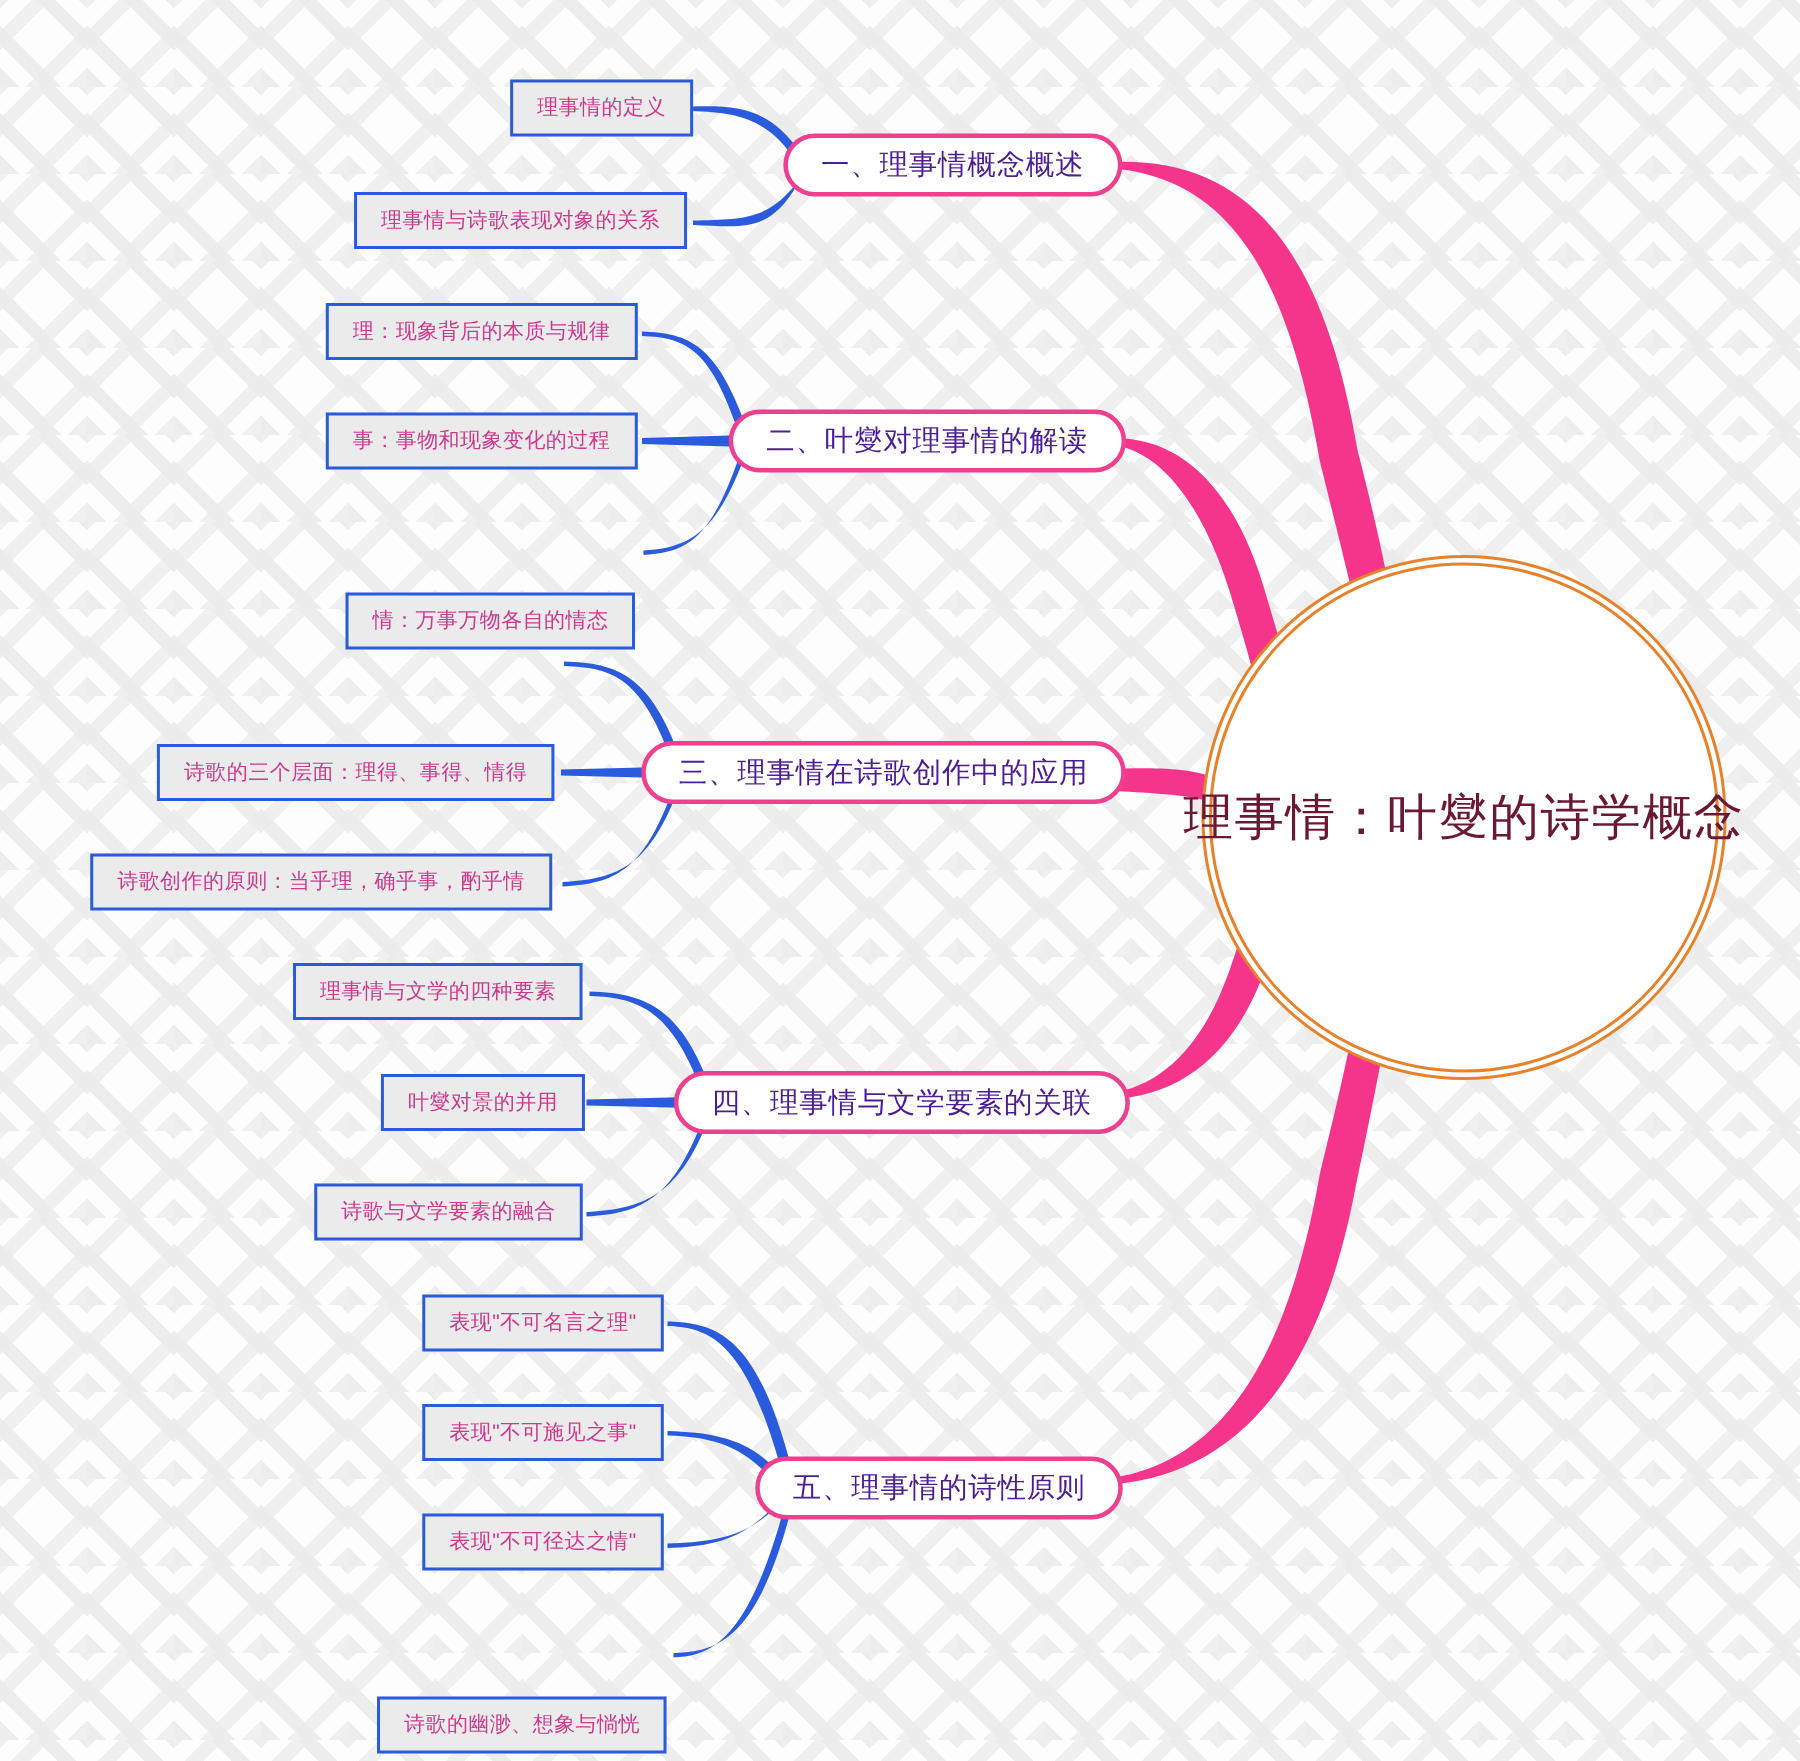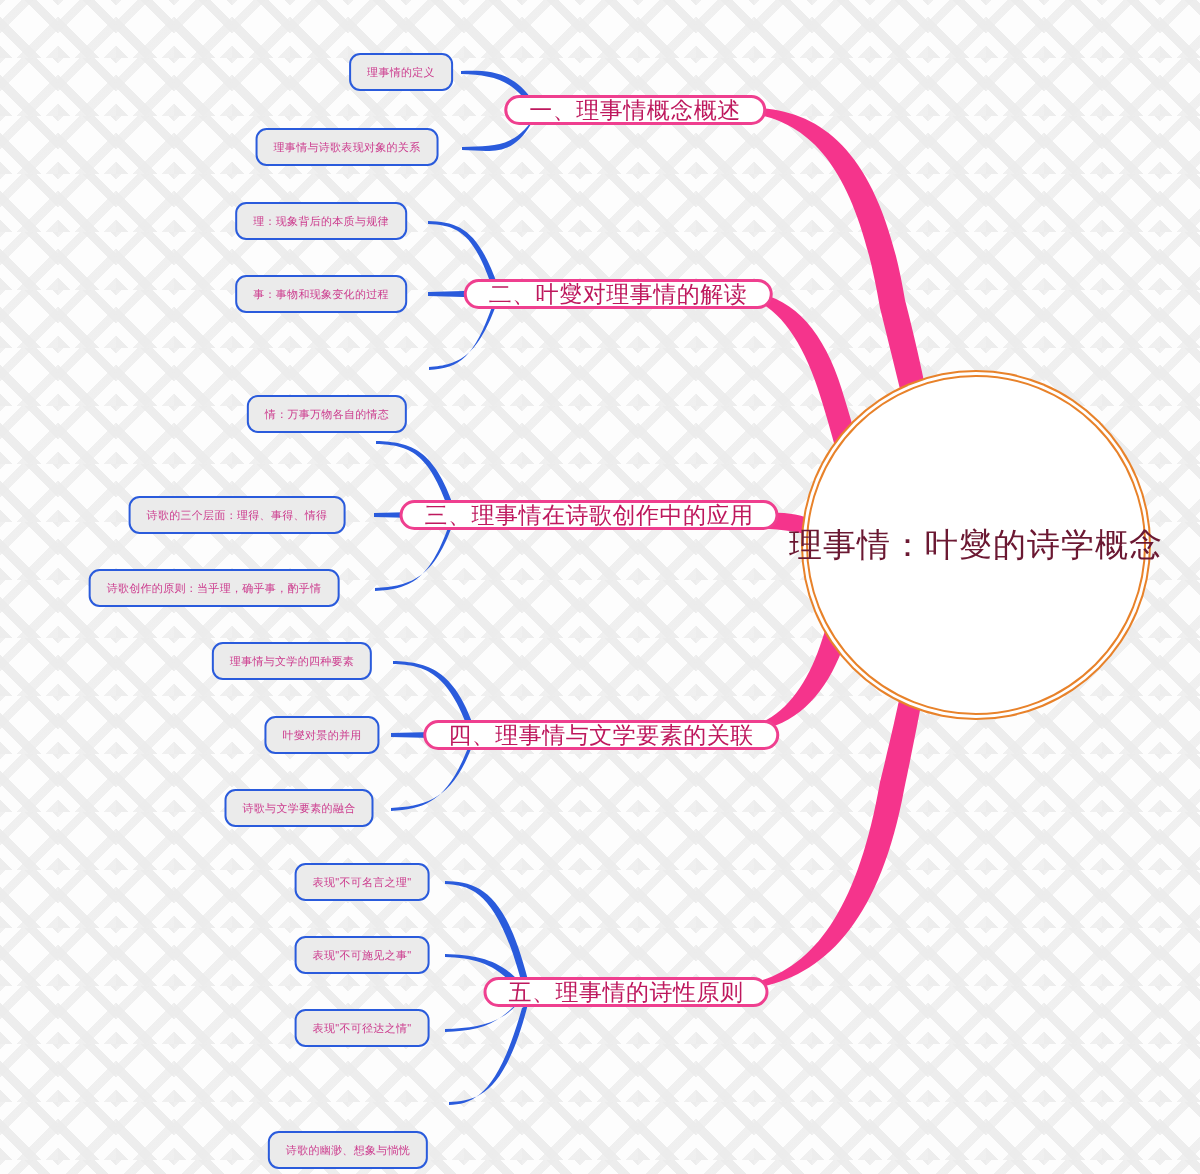--- a/index.html
+++ b/index.html
@@ -63,39 +63,39 @@
     background: #ffffff;
     border: 2px solid #e8822a;
     box-shadow: 0 0 0 3px #ffffff, 0 0 0 5px #e8822a;
     color: #6b1832;
     font-size: 33px;
     letter-spacing: 1px;
   }
 
   
   .branch-node {
-    height: 30px;
+    height: 42px;
     padding: 0 22px;
     border-radius: 21px;
     background: #ffffff;
     border: 3px solid #ef3f8f;
-    color: #be185d;
-    font-size: 23px;
+    color: #4c1d95;
+    font-size: 19px;
     letter-spacing: 0.5px;
   }
 
   
   .leaf-node {
     height: 38px;
     padding: 0 16px;
-    border-radius: 11px;
+    border-radius: 0;
     background: #ebebeb;
     border: 2px solid #2a5bdc;
     color: #cc3a8d;
-    font-size: 11px;
+    font-size: 14px;
     letter-spacing: 0.3px;
   }
 </style>
 </head>
 <body>
 
 <div id="mindmap-canvas">
 
   <svg id="connector-layer" viewBox="0 0 1200 1174" width="1200" height="1174">
 

